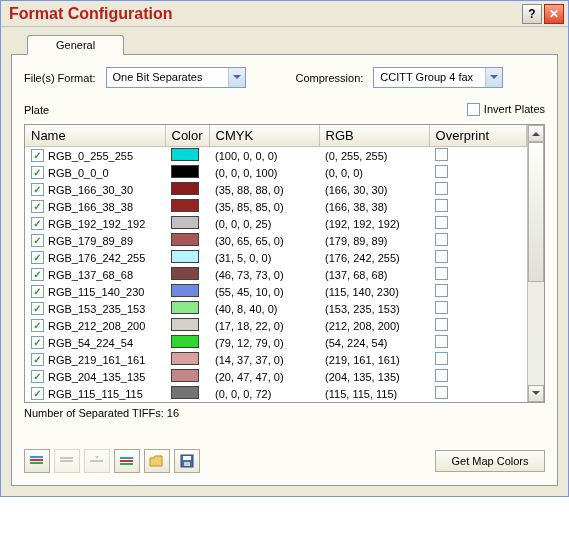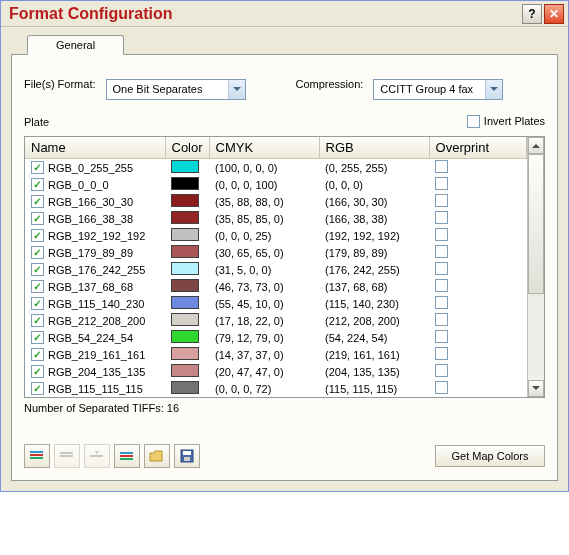--- a/index.html
+++ b/index.html
@@ -68,21 +68,20 @@
   .row { display: flex; align-items: center; gap: 6px; }
   .toprow { justify-content: flex-start; gap: 10px; margin-bottom: 10px; }
   .label { white-space: nowrap; }
   .combo {
     display: inline-flex;
     align-items:center;
     border: 1px solid #7f9db9;
     background: #fff;
     height: 21px;
     position: relative;
-    margin-top: 12px;
   }
   .combo span.val { padding: 0 20px 0 6px; line-height: 19px; }
   .combo .arrow {
     position:absolute; right:0; top:0; bottom:0;
     width: 17px;
     border-left: 1px solid #b5c7dd;
     background: linear-gradient(#e7effb,#cde);
     display:flex;align-items:center;justify-content:center;
   }
   .combo .arrow::after{
@@ -358,20 +357,36 @@
                     <div class="name-cell">
                       <span class="checkbox">
                         <span class="box checked"></span>
                       </span>
                       <span>RGB_115_140_230</span>
                     </div>
                   </td>
                   <td><span class="swatch" style="background:#6e8ae0"></span></td>
                   <td>(55, 45, 10, 0)</td>
                   <td>(115, 140, 230)</td>
+                  <td><span class="checkbox">
+                      <span class="box"></span>
+                    </span></td>
+                </tr>
+                <tr>
+                  <td>
+                    <div class="name-cell">
+                      <span class="checkbox">
+                        <span class="box checked"></span>
+                      </span>
+                      <span>RGB_153_235_153</span>
+                    </div>
+                  </td>
+                  <td><span class="swatch" style="background:#8de88d"></span></td>
+                  <td>(40, 8, 40, 0)</td>
+                  <td>(153, 235, 153)</td>
                   <td><span class="checkbox">
                       <span class="box"></span>
                     </span></td>
                 </tr>
                 <tr>
                   <td>
                     <div class="name-cell">
                       <span class="checkbox">
                         <span class="box checked"></span>
                       </span>

